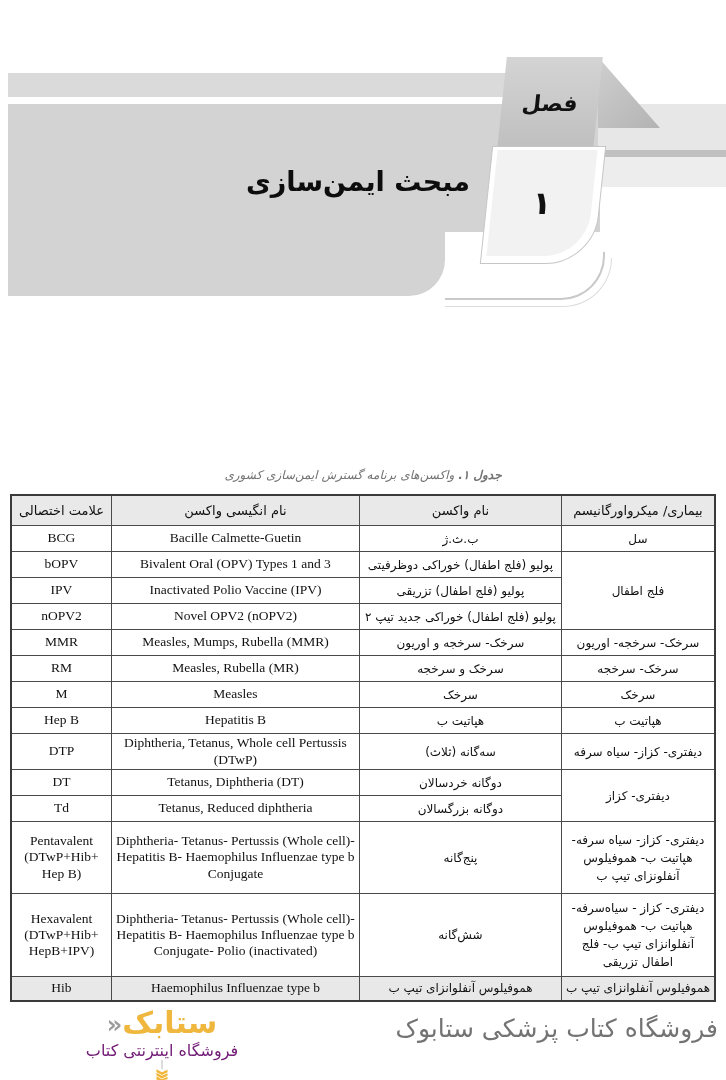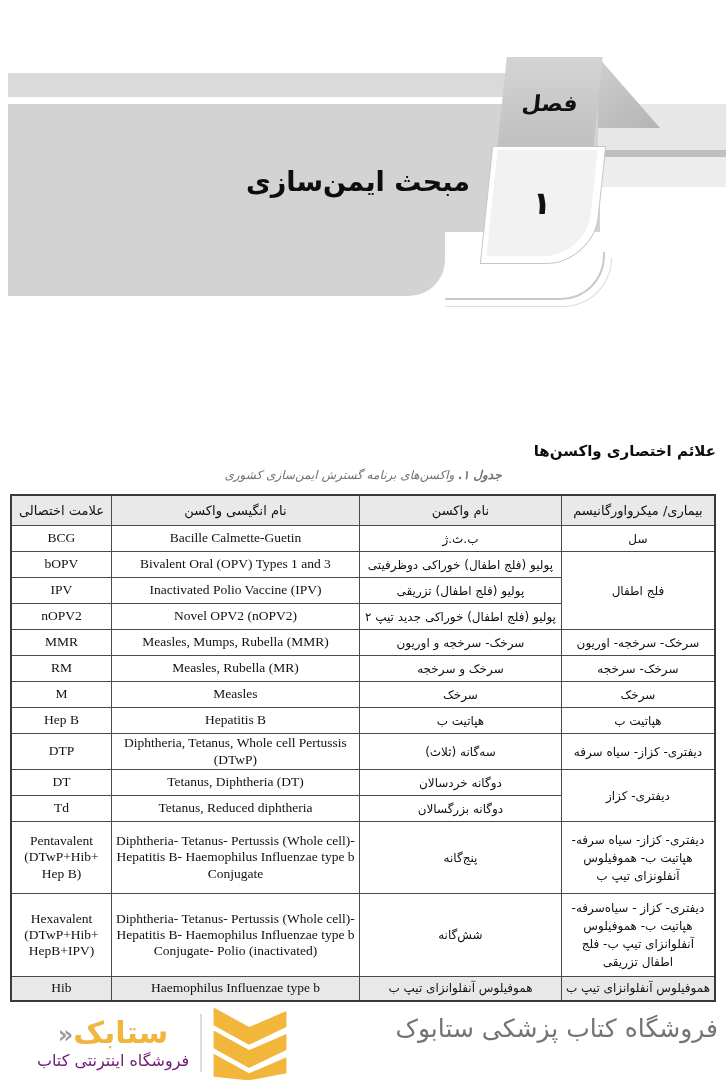--- a/index.html
+++ b/index.html
@@ -58,21 +58,21 @@
   tr.r24{height:24px;}
   tr.shaded td{background:#e8e8e8;}
 
   
   .footer{position:absolute;left:0;top:1002px;width:726px;height:78px;}
   .store-name{position:absolute;right:8px;top:12px;direction:rtl;font-size:25px;color:#737373;}
   .site-url{position:absolute;right:4px;top:36px;font-size:23px;font-weight:bold;
             letter-spacing:8px;color:#1c1c1c;font-family:"Liberation Sans",sans-serif;}
   .site-url .y{color:#efb73e;}
   .logo{position:absolute;left:34px;top:4px;width:256px;height:74px;display:flex;
-        flex-direction:row;align-items:center;}
+        flex-direction:column;align-items:center;}
   .logo-word{width:166px;text-align:center;}
   .logo-line1{direction:rtl;font-weight:bold;font-size:30px;line-height:1.1;}
   .logo-line1 .yy{color:#efb73e;}
   .logo-line1 .gg{color:#9b9b9b;font-size:24px;}
   .logo-sub{direction:rtl;font-size:16px;color:#701a75;margin-top:2px;}
   .logo-sep{width:2px;height:58px;background:#dcdcdc;margin:0 8px;}
 </style>
 </head>
 <body>
 
@@ -91,21 +91,20 @@
     <div class="tab-fasl">
       <span>فصل</span>
     </div>
     <div class="num-ring"></div>
     <div class="tab-num">
       <span>۱</span>
     </div>
     <div class="banner-title">مبحث ایمن‌سازی</div>
   </div>
 
-  <div class="sec-heading">علائم اختصاری واکسن‌ها</div>
   <div class="tbl-caption">
     <span class="b">جدول ۱.</span><span> واکسن‌های برنامه گسترش ایمن‌سازی کشوری</span>
   </div>
 
   <div class="tbl-wrap">
     <table class="vax">
       <colgroup>
           <col style="width:153px">
           <col style="width:201px">
           <col style="width:247px">

